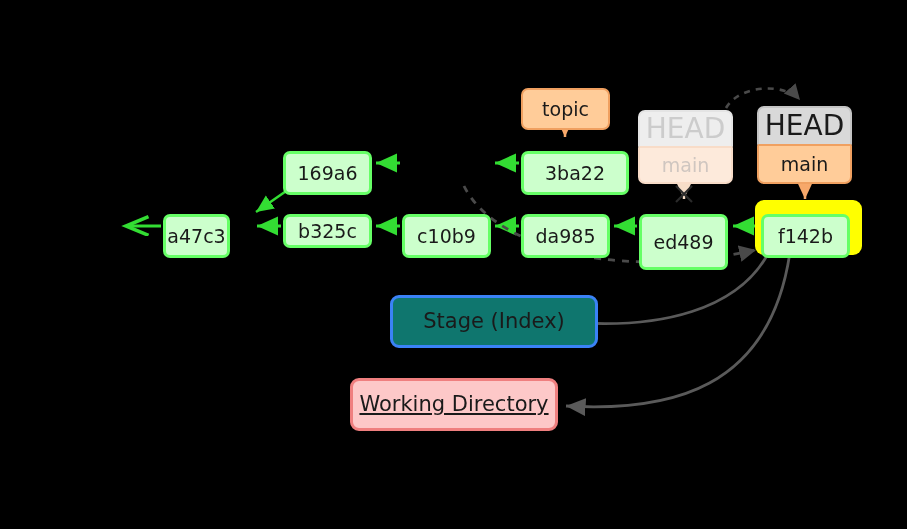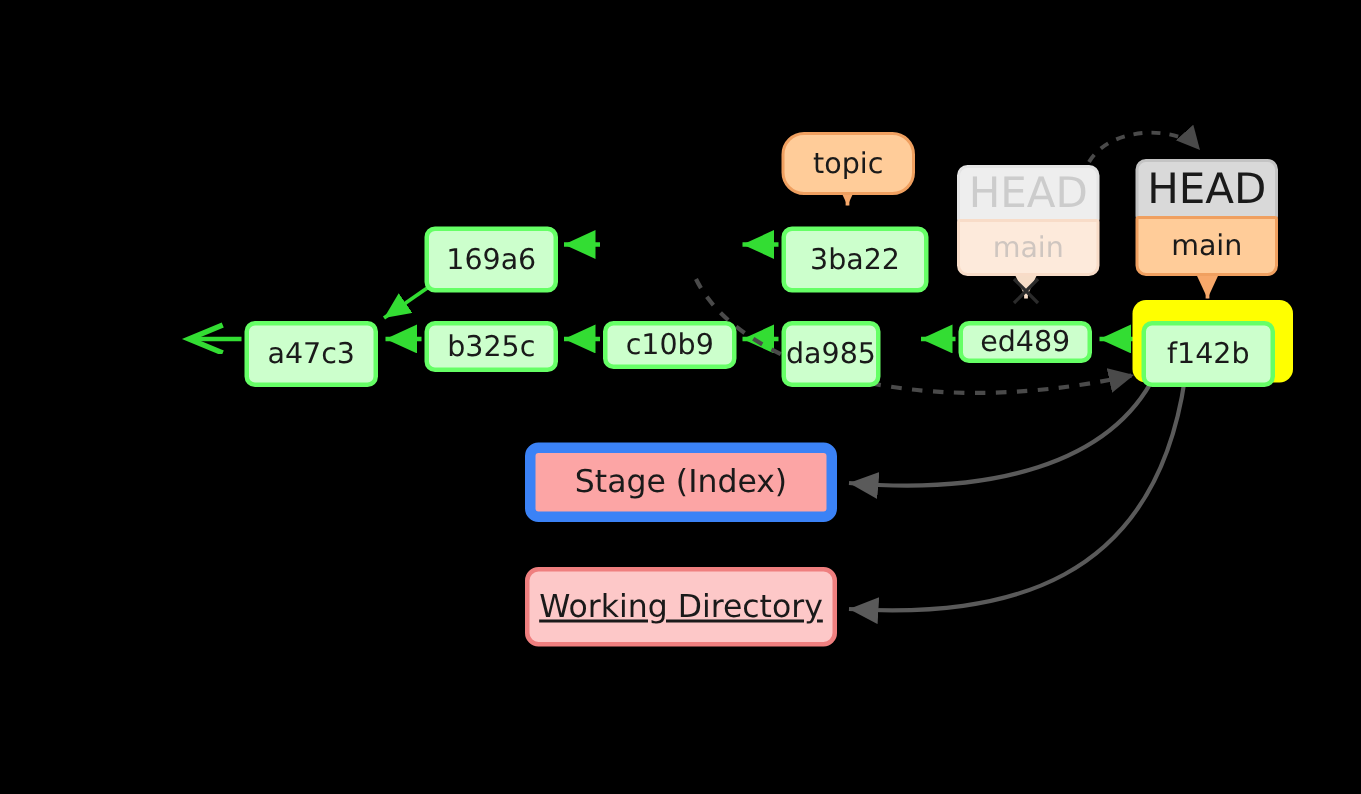--- a/index.html
+++ b/index.html
@@ -78,23 +78,24 @@
     border-top-left-radius: 2px;
     border-top-right-radius: 2px;
   }
   
   .area {
     font-size: 21px;
     border-radius: 9px;
     z-index: 5;
   }
   .area.stage {
-    background: #fca5a5;
-    border: 7px solid #3b82f6;
-    color: #1a1a1a;
+    background: #0f766e;
+    border: 3px solid #3b82f6;
+    color: #1a1a1a;
+    margin-left: 40px;
   }
   .area.workdir {
     background: #fdc8c8;
     border: 3px solid #ef7f7f;
     color: #1a1a1a;
   }
   
   .halo {
     position: absolute;
     background: #ffff00;
@@ -157,44 +158,44 @@
 
     <path d="M 770 250 C 740 310, 660 330, 566 322" fill="none" stroke="#5a5a5a" stroke-width="2.8" marker-end="url(#ah-gray)"></path>
     <path d="M 790 252 C 770 390, 670 412, 566 406" fill="none" stroke="#5a5a5a" stroke-width="2.8" marker-end="url(#ah-gray)"></path>
   </svg>
 
   <div class="halo" style="left:755px; top:200px; width:107px; height:55px;"></div>
 
   <div class="node commit" style="left:283px; top:141px; width:89px; height:44px;">
     <span>169a6</span>
   </div>
-  <div class="node commit" style="left:521px; top:141px; width:98px; height:44px;">
+  <div class="node commit" style="left:521px; top:141px; width:108px; height:44px;">
     <span>3ba22</span>
   </div>
 
-  <div class="node commit" style="left:163px; top:204px; width:89px; height:44px;">
+  <div class="node commit" style="left:163px; top:204px; width:67px; height:44px;">
     <span>a47c3</span>
   </div>
   <div class="node commit" style="left:283px; top:204px; width:89px; height:34px;">
     <span>b325c</span>
   </div>
-  <div class="node commit" style="left:402px; top:204px; width:89px; height:32px;">
+  <div class="node commit" style="left:402px; top:204px; width:89px; height:44px;">
     <span>c10b9</span>
   </div>
-  <div class="node commit" style="left:521px; top:204px; width:66px; height:44px;">
+  <div class="node commit" style="left:521px; top:204px; width:89px; height:44px;">
     <span>da985</span>
   </div>
-  <div class="node commit" style="left:639px; top:204px; width:89px; height:28px;">
+  <div class="node commit" style="left:639px; top:204px; width:89px; height:56px;">
     <span>ed489</span>
   </div>
   <div class="node commit" style="left:761px; top:204px; width:89px; height:44px;">
     <span>f142b</span>
   </div>
 
-  <div class="node branch" style="left:521px; top:88px; width:89px; height:42px;border-radius:15px;">
+  <div class="node branch" style="left:521px; top:88px; width:89px; height:42px;">
     <span>topic</span>
   </div>
 
   <div class="node head faded" style="left:638px; top:110px; width:95px; height:38px;">
     <span>HEAD</span>
   </div>
   <div class="node branch faded attached" style="left:638px; top:146px; width:95px; height:38px;">
     <span>main</span>
   </div>
 

